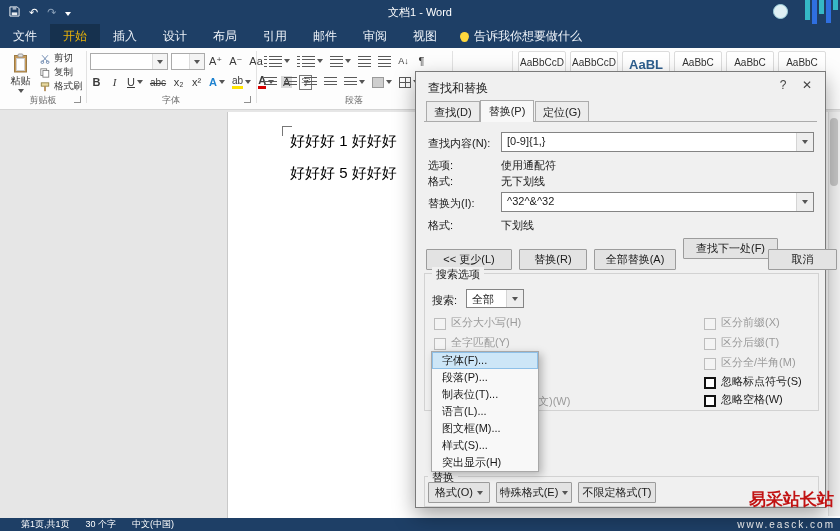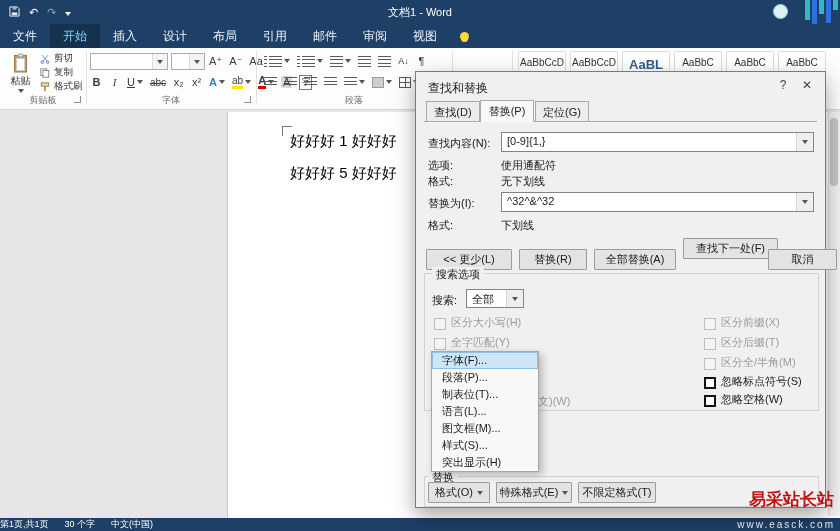--- a/index.html
+++ b/index.html
@@ -12,21 +12,21 @@
   .qat .qi{font-size:11px;color:#fff;line-height:1}
   .qat .dim{color:#8aa0b8}
   .wtitle{position:absolute;left:0;right:0;top:0;height:24px;line-height:24px;text-align:center;font-size:11px;color:#fff}
   .avatar{position:absolute;right:52px;top:4px;width:15px;height:15px;border-radius:50%;background:#dff0f5;border:1px solid #9fd0dc}
   .logobars{position:absolute;right:2px;top:0;display:flex;gap:2px;align-items:flex-start}
   .bar{width:5px}
 
   
   .tabrow{position:absolute;left:0;top:24px;width:840px;height:24px;background:#1e3f66;display:flex;align-items:stretch;color:#eef3f9;font-size:12px}
   .rtab{padding:0 13px;display:flex;align-items:center;cursor:default;white-space:nowrap}
-  .rtab.active{background:#16314e;color:#7dd3fc}
+  .rtab.active{background:#16314e;color:#eab308}
   .tellme{display:flex;align-items:center;gap:5px;padding:0 10px}
   .bulb{width:9px;height:9px;border-radius:50%;background:#ffd83d;box-shadow:0 2px 0 -1px #ffd83d}
 
   
   .ribbon{position:absolute;left:0;top:48px;width:840px;height:62px;background:#fdfdfd;border-bottom:1px solid #d5d5d5}
   .gsep{position:absolute;top:3px;height:52px;width:1px;background:#e2e2e2}
   .glabel{position:absolute;top:46px;font-size:9px;color:#6d6d6d;text-align:center}
   .launcher{position:absolute;top:48px;width:7px;height:7px;border-right:1px solid #8f8f8f;border-bottom:1px solid #8f8f8f}
   .bigbtn{position:absolute;left:4px;top:3px;width:33px;height:54px;display:flex;flex-direction:column;align-items:center;gap:1px;padding-top:2px;border-radius:2px}
   .bigbtn .blabel{font-size:10px;color:#333}
@@ -80,21 +80,21 @@
   .cbrow{position:absolute;display:flex;align-items:flex-end;gap:5px;height:14px}
   .cb{width:12px;height:12px;background:#fff;border:2px solid #111}
   .cb.dis{border:1px solid #bdbdbd;background:#f4f4f4}
   .cbl{color:#1a1a1a;white-space:nowrap}
   .cbl.dis{color:#9b9b9b}
   .menu{position:absolute;background:#f8f8f8;border:1px solid #a8a8a8;box-shadow:3px 3px 8px rgba(0,0,0,.25);z-index:60}
   .mi{height:17px;line-height:15px;padding-left:9px;font-size:11px;color:#1a1a1a;border:1px solid transparent;white-space:nowrap}
   .mi.hl{background:#cde6f7;border-color:#8ec0e8}
 
   
-  .statusbar{position:absolute;left:0;top:518px;width:840px;height:13px;background:#1e3f66;color:#fff;display:flex;align-items:center;gap:16px;padding-left:0;font-size:9px}
+  .statusbar{position:absolute;left:0;top:518px;width:840px;height:13px;background:#1e3f66;color:#fff;display:flex;align-items:center;gap:16px;padding-left:21px;font-size:9px}
 
   
   .wm-brand{position:absolute;right:6px;bottom:20px;font-family:"DejaVu Serif","Liberation Serif",serif;font-weight:bold;font-size:17px;color:#c11212;z-index:99;white-space:nowrap}
   .wm-url{position:absolute;right:5px;bottom:1px;font-size:10px;letter-spacing:2px;color:#e4e4e4;z-index:99;white-space:nowrap}
 </style>
 </head>
 <body>
 
 <div id="app">
 
@@ -127,20 +127,21 @@
     <div class="rtab active">开始</div>
     <div class="rtab">插入</div>
     <div class="rtab">设计</div>
     <div class="rtab">布局</div>
     <div class="rtab">引用</div>
     <div class="rtab">邮件</div>
     <div class="rtab">审阅</div>
     <div class="rtab">视图</div>
     <div class="tellme">
       <span class="bulb"></span>
+      <span>告诉我你想要做什么</span>
     </div>
   </div>
 
   <div class="ribbon">
 
     <div class="bigbtn">
       <svg width="17" height="20" viewBox="0 0 16 20">
           <rect x="2" y="2.5" width="12" height="16.5" fill="#c89b5a" stroke="#9c7b45"></rect>
           <rect x="4" y="5.5" width="8" height="12" fill="#fff" stroke="#cfcfcf"></rect>
           <rect x="5.5" y="1" width="5" height="3" rx="1" fill="#e3e3e3" stroke="#999"></rect>

